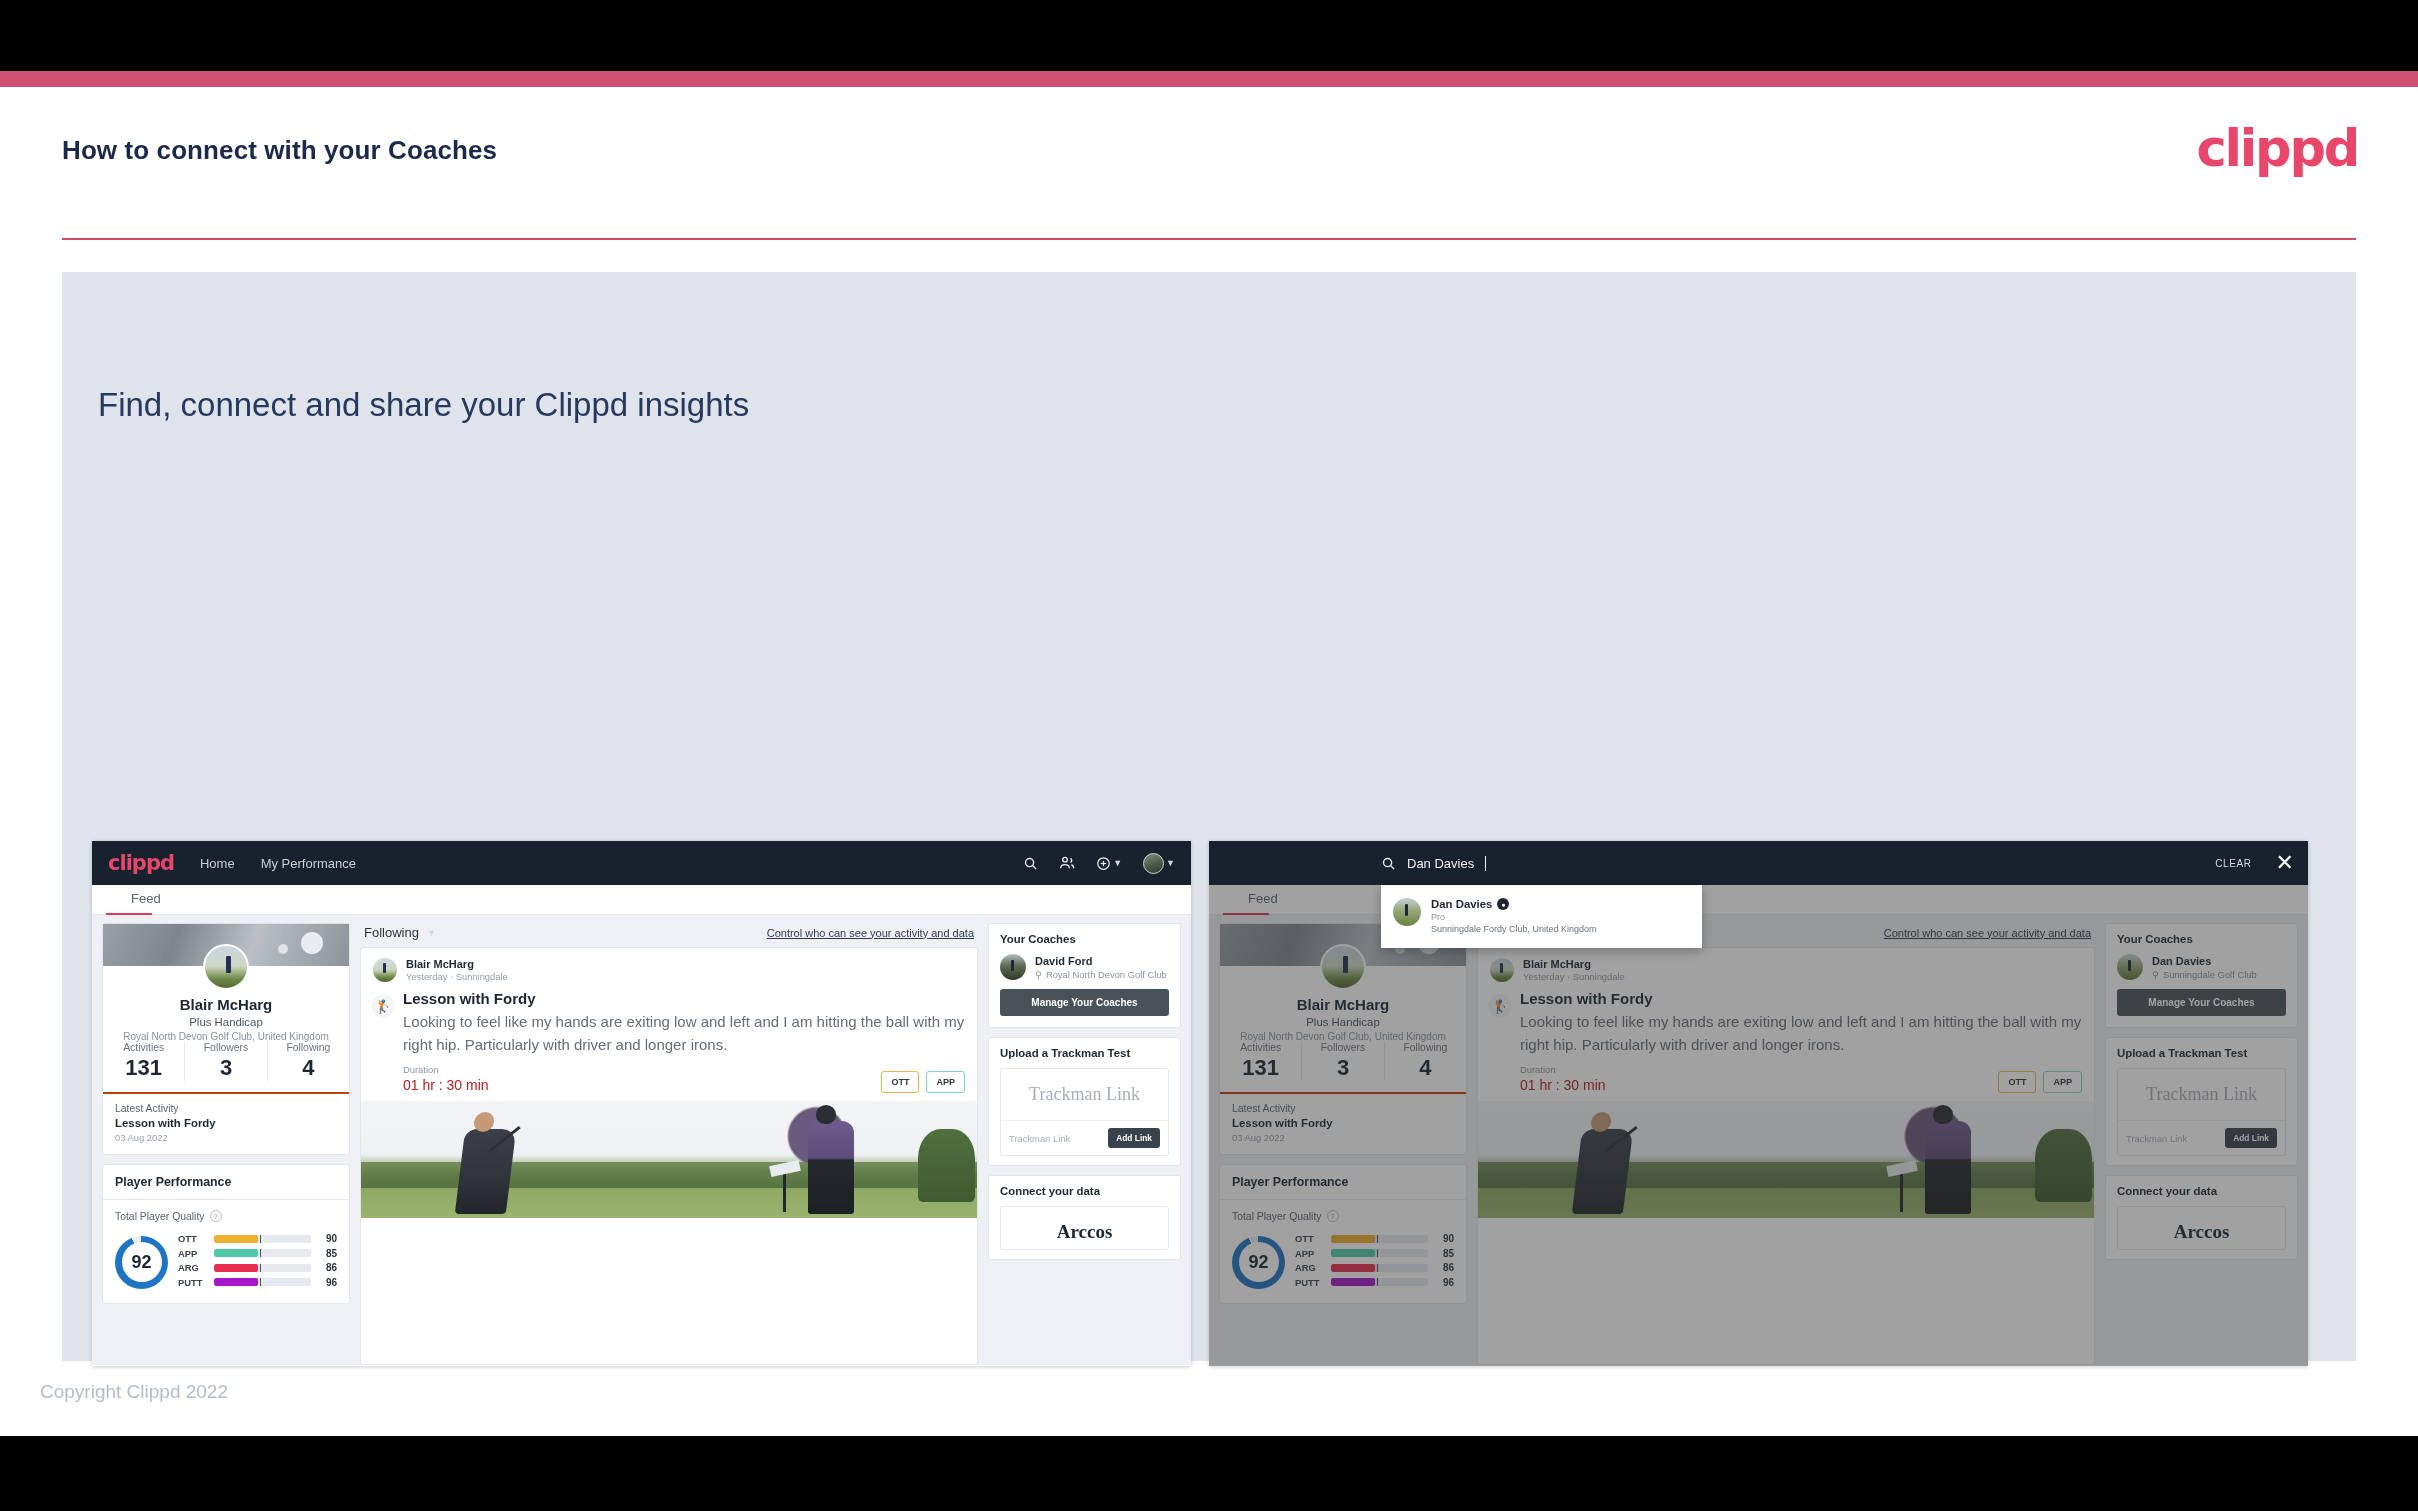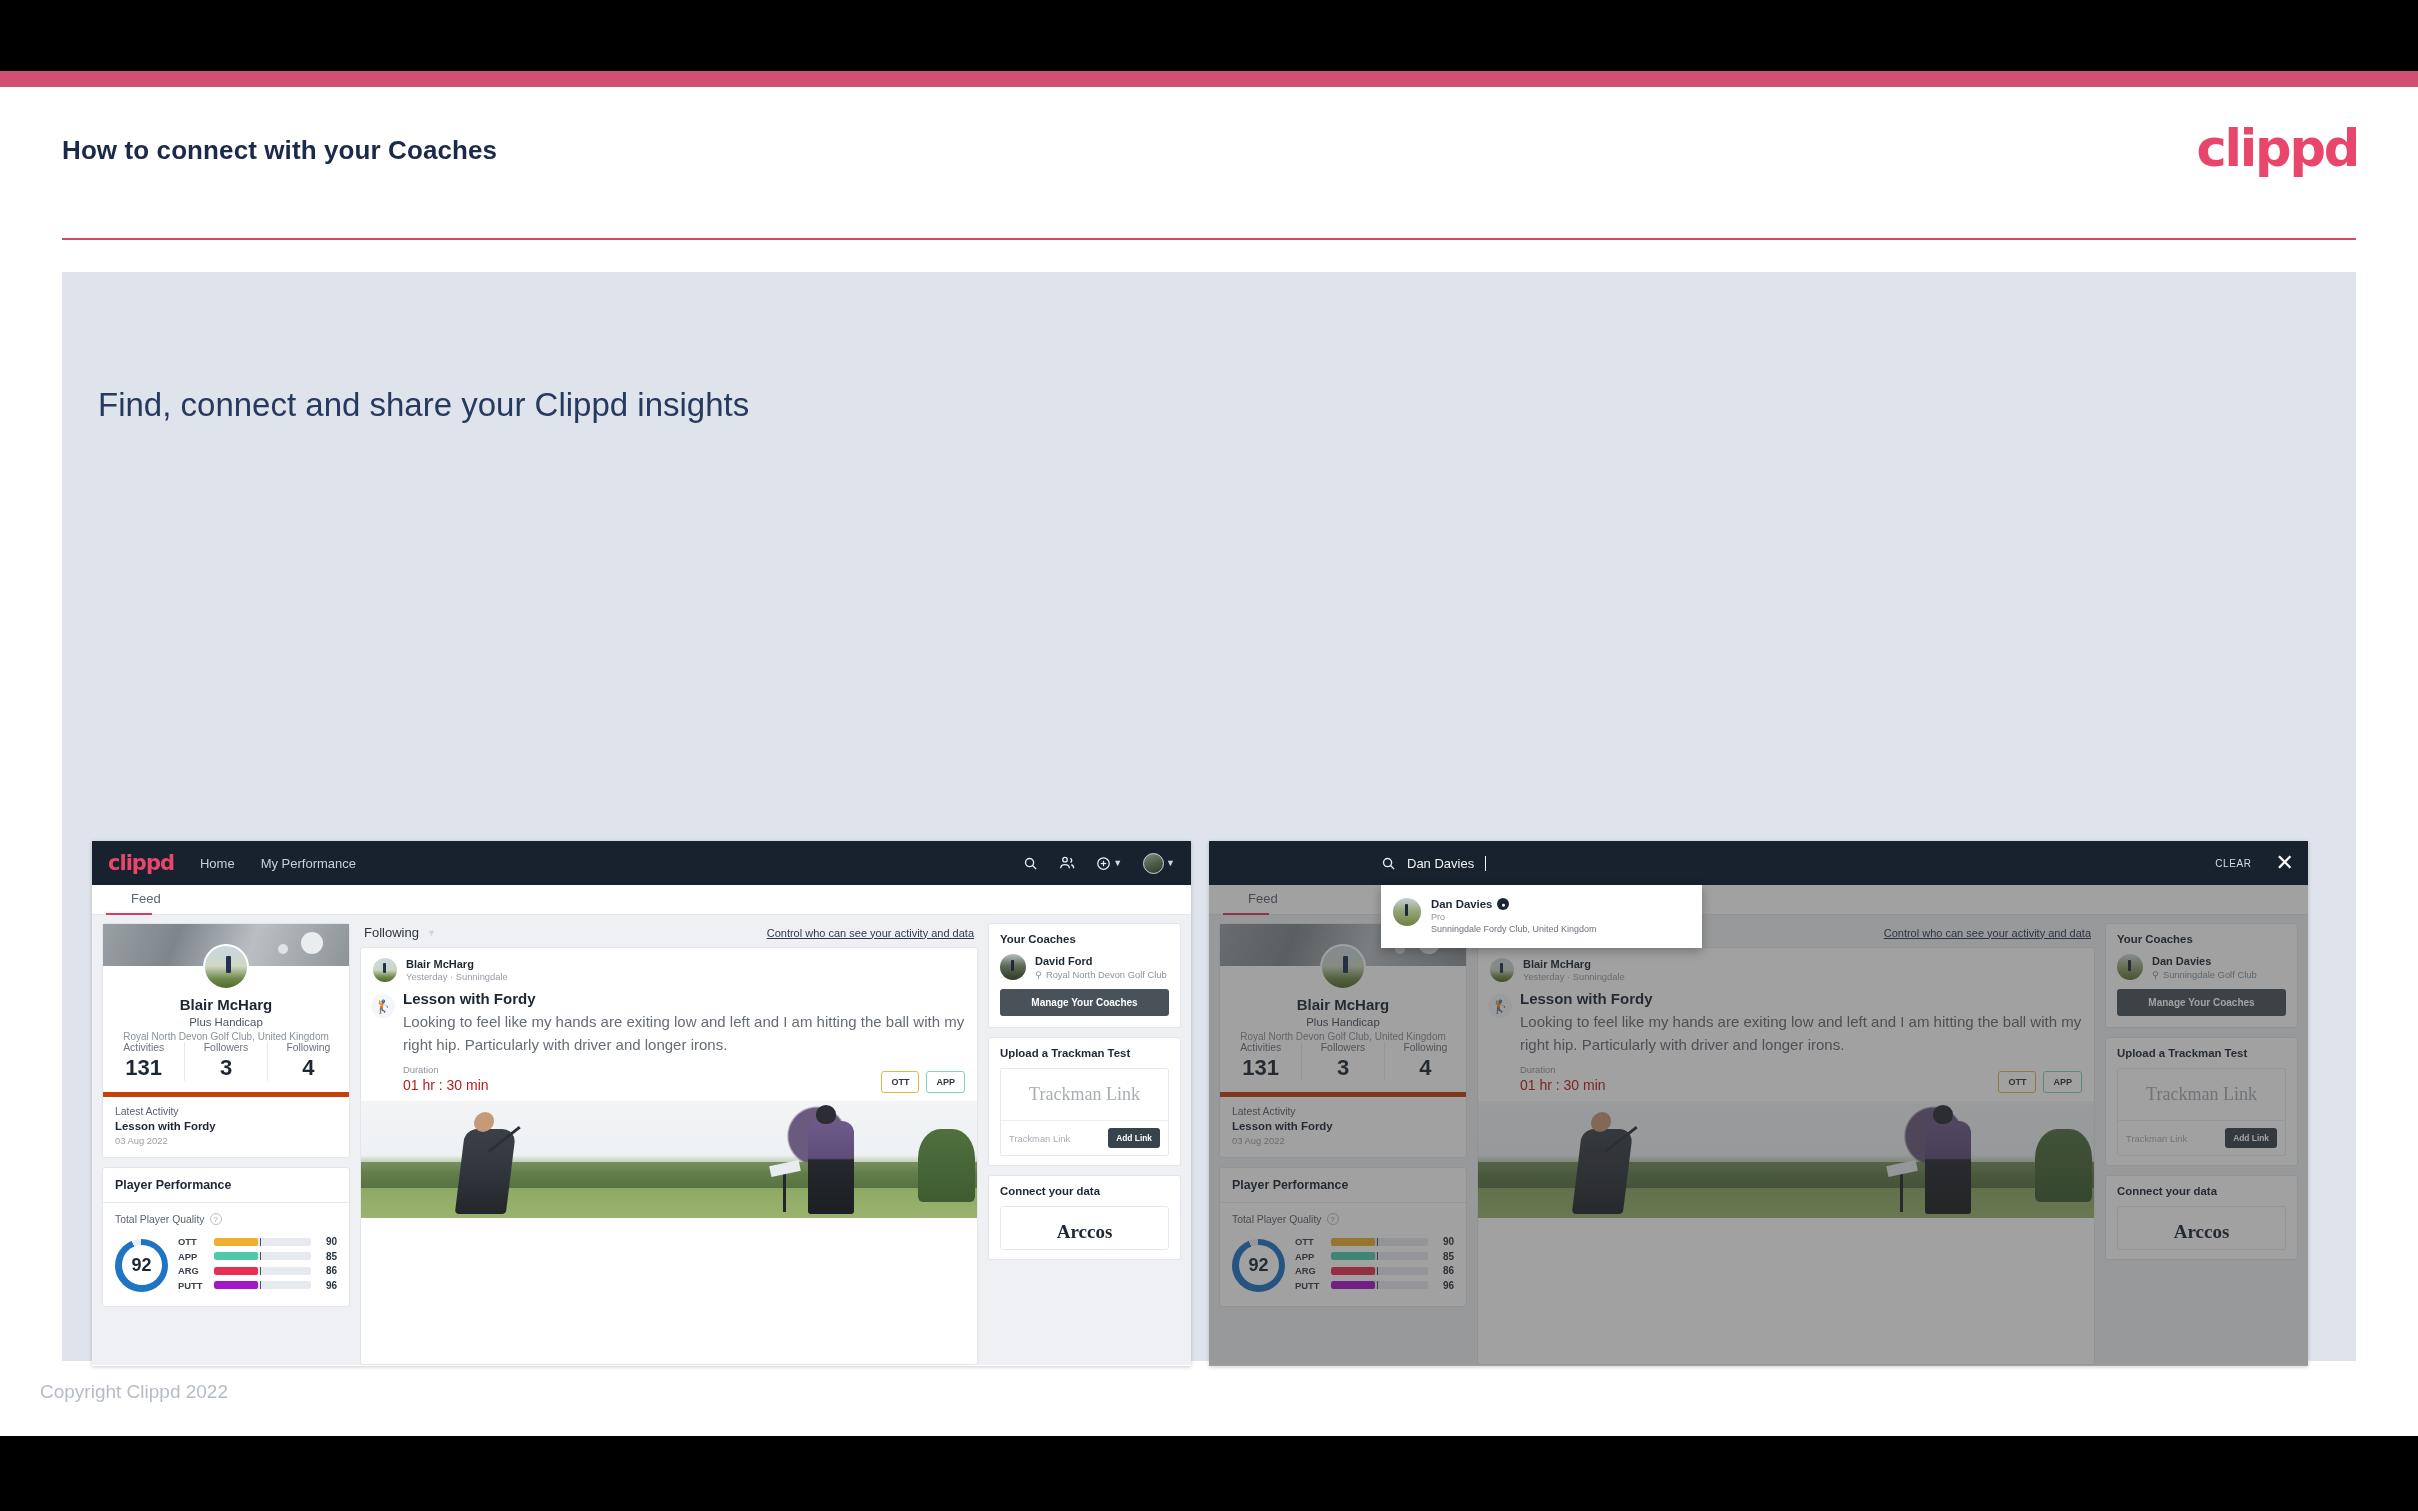--- a/index.html
+++ b/index.html
@@ -119,21 +119,21 @@
     background:#223055; border-radius:1px;
   }
   .profile-name { text-align:center; margin-top:30px; font-size:15px; font-weight:700; color:#1d2733; }
   .profile-hcp  { text-align:center; font-size:11.4px; color:#4a5360; margin-top:3px; }
   .profile-club { text-align:center; font-size:10px; color:#8a9199; margin-top:3px; }
   .profile-stats { display:flex; padding-bottom:11px;justify-content:flex-end; }
   .stat { flex:1; text-align:center; border-right:1px solid #e6e9ec; }
   .stat:last-child { border-right:none; }
   .stat-label { font-size:10.4px; color:#6b737d; }
   .stat-value { font-size:22px; font-weight:700; color:#1d2733; margin-top:2px; }
-  .profile-latest { border-top:5px solid #c2410c; padding:9px 12px 11px 12px; }
+  .profile-latest { border-top:2px solid #c2410c; padding:9px 12px 11px 12px; }
   .latest-label { font-size:10.4px; color:#5b636d; }
   .latest-title { font-size:11.4px; font-weight:700; color:#1d2733; margin-top:3px; }
   .latest-date  { font-size:9.4px; color:#9aa1a9; margin-top:3px; }
 
   
   .pp-header { padding:10px 12px; border-bottom:1px solid #e6e9ec; font-size:12.4px; font-weight:600; color:#1d2733; }
   .pp-body { padding:10px 12px 12px 12px; }
   .pp-tpq { font-size:10.4px; color:#5b636d; display:flex; align-items:center; gap:5px; }
   .q-mark {
     width:12px; height:12px; border-radius:50%; border:1px solid #b9c0c7;

